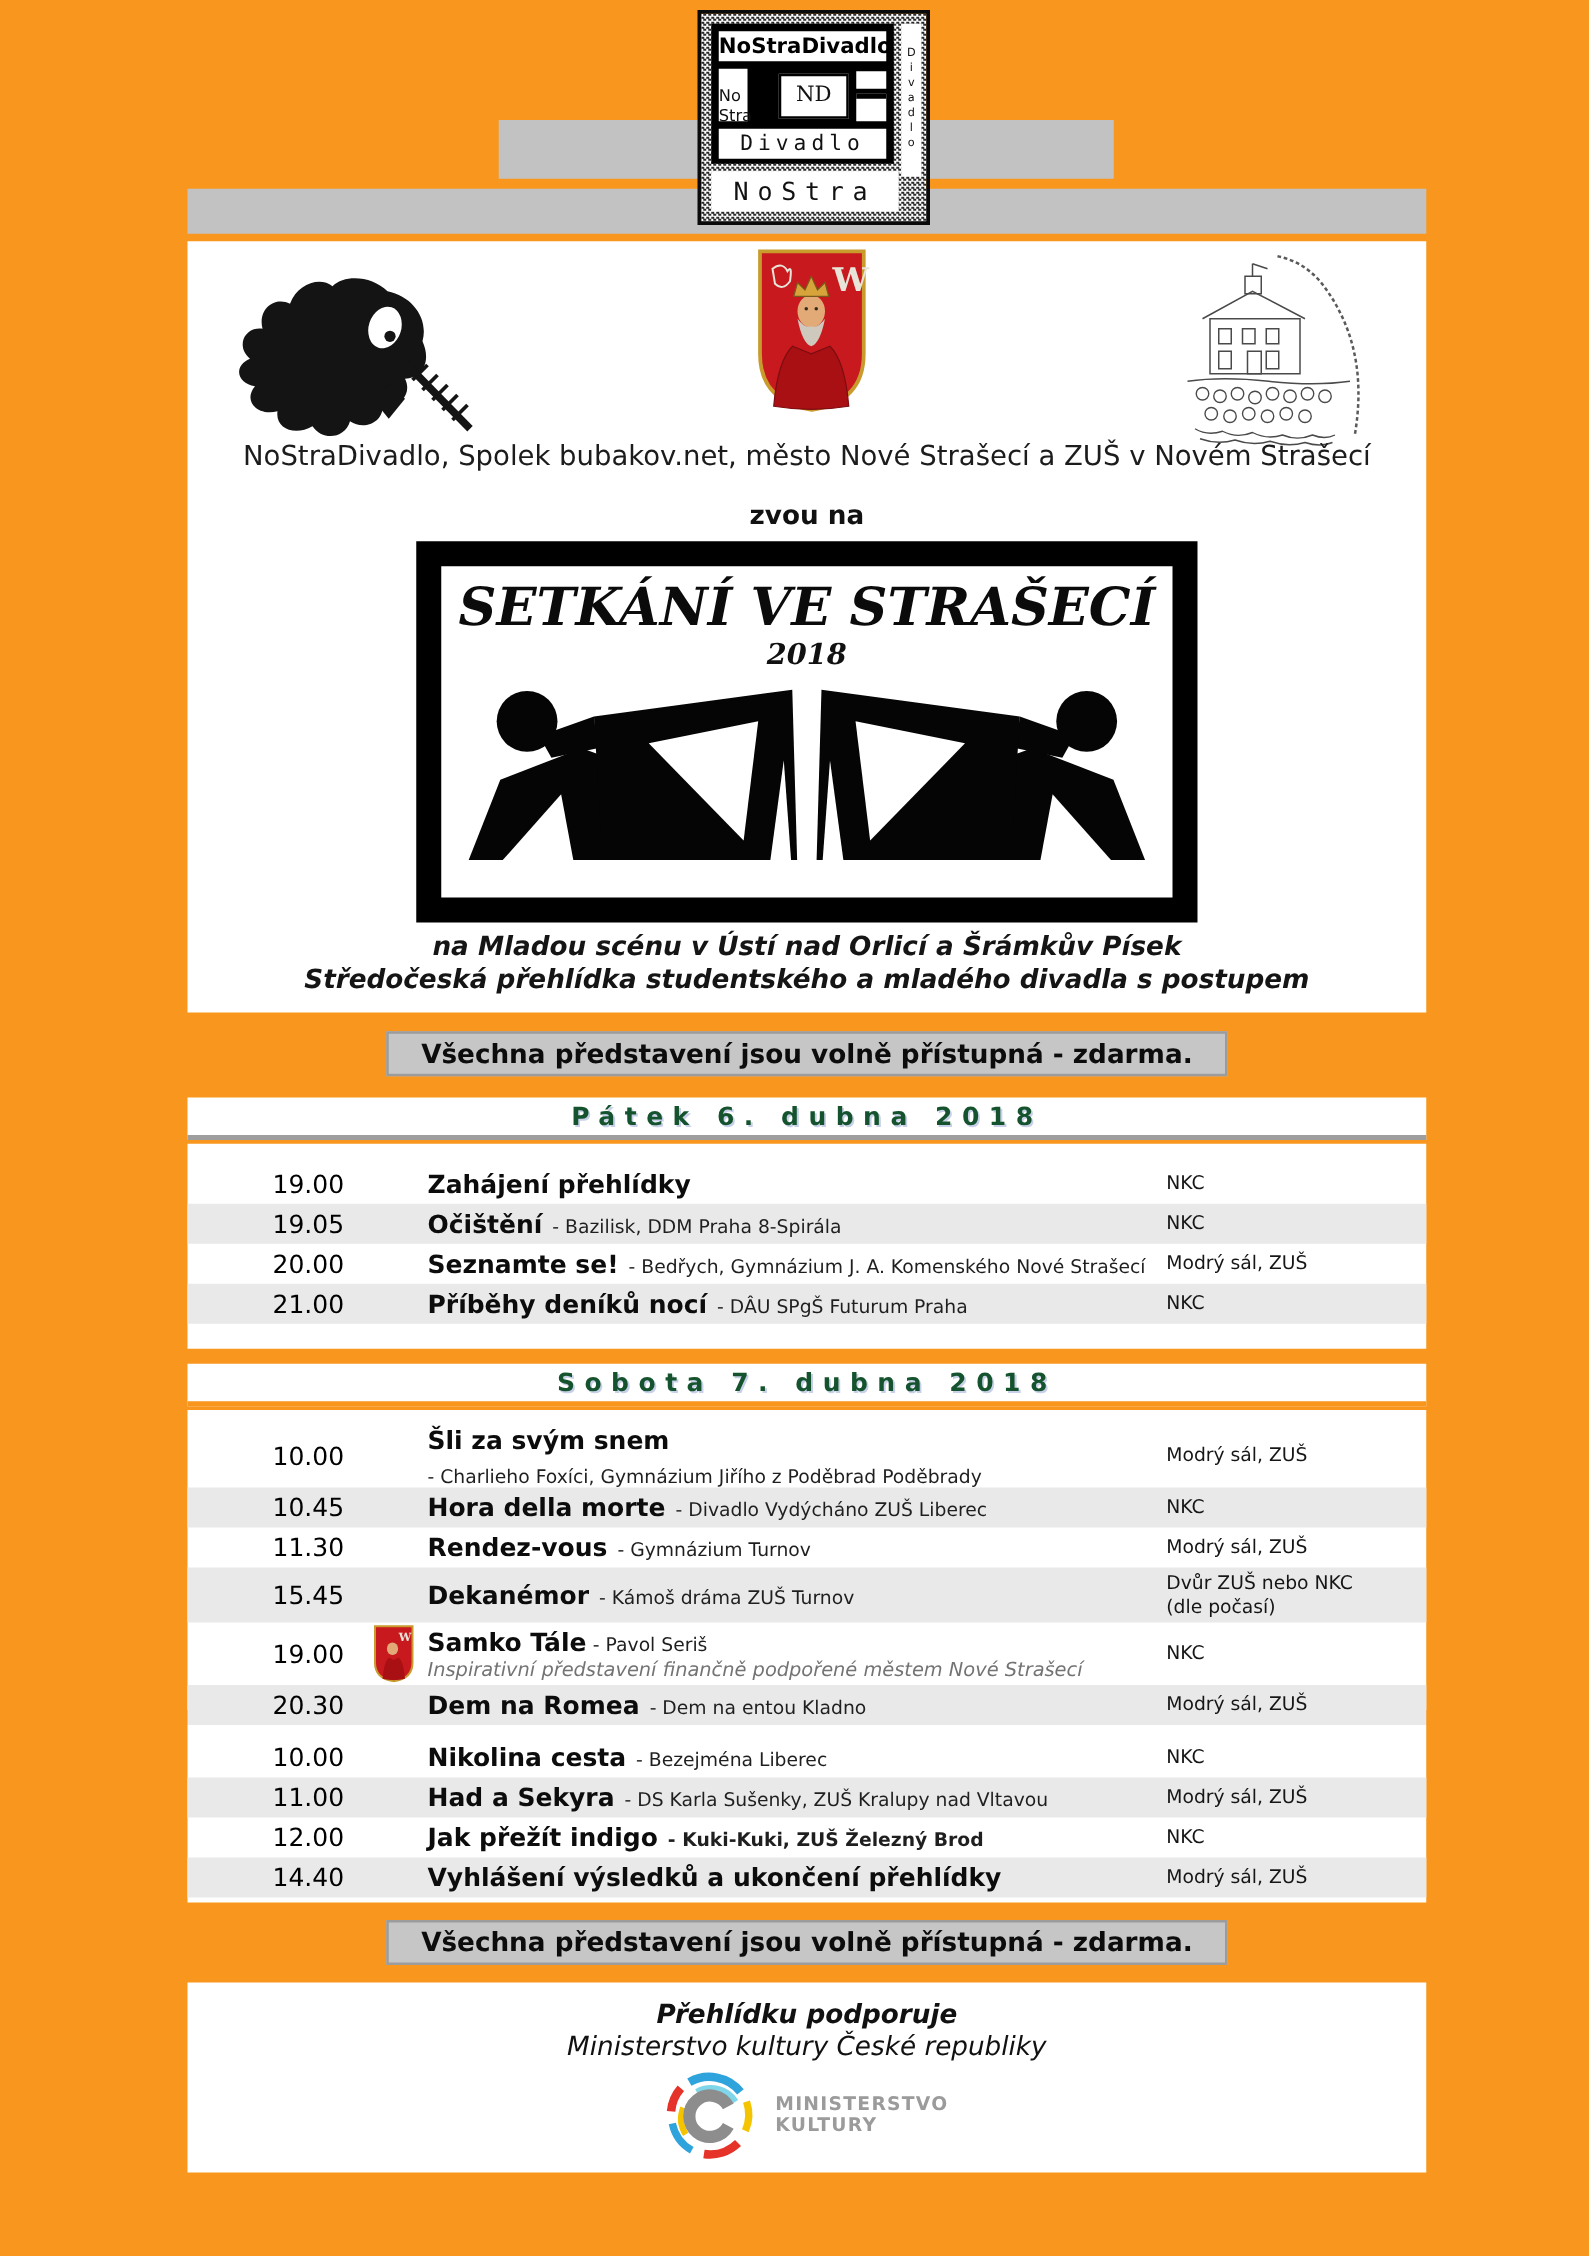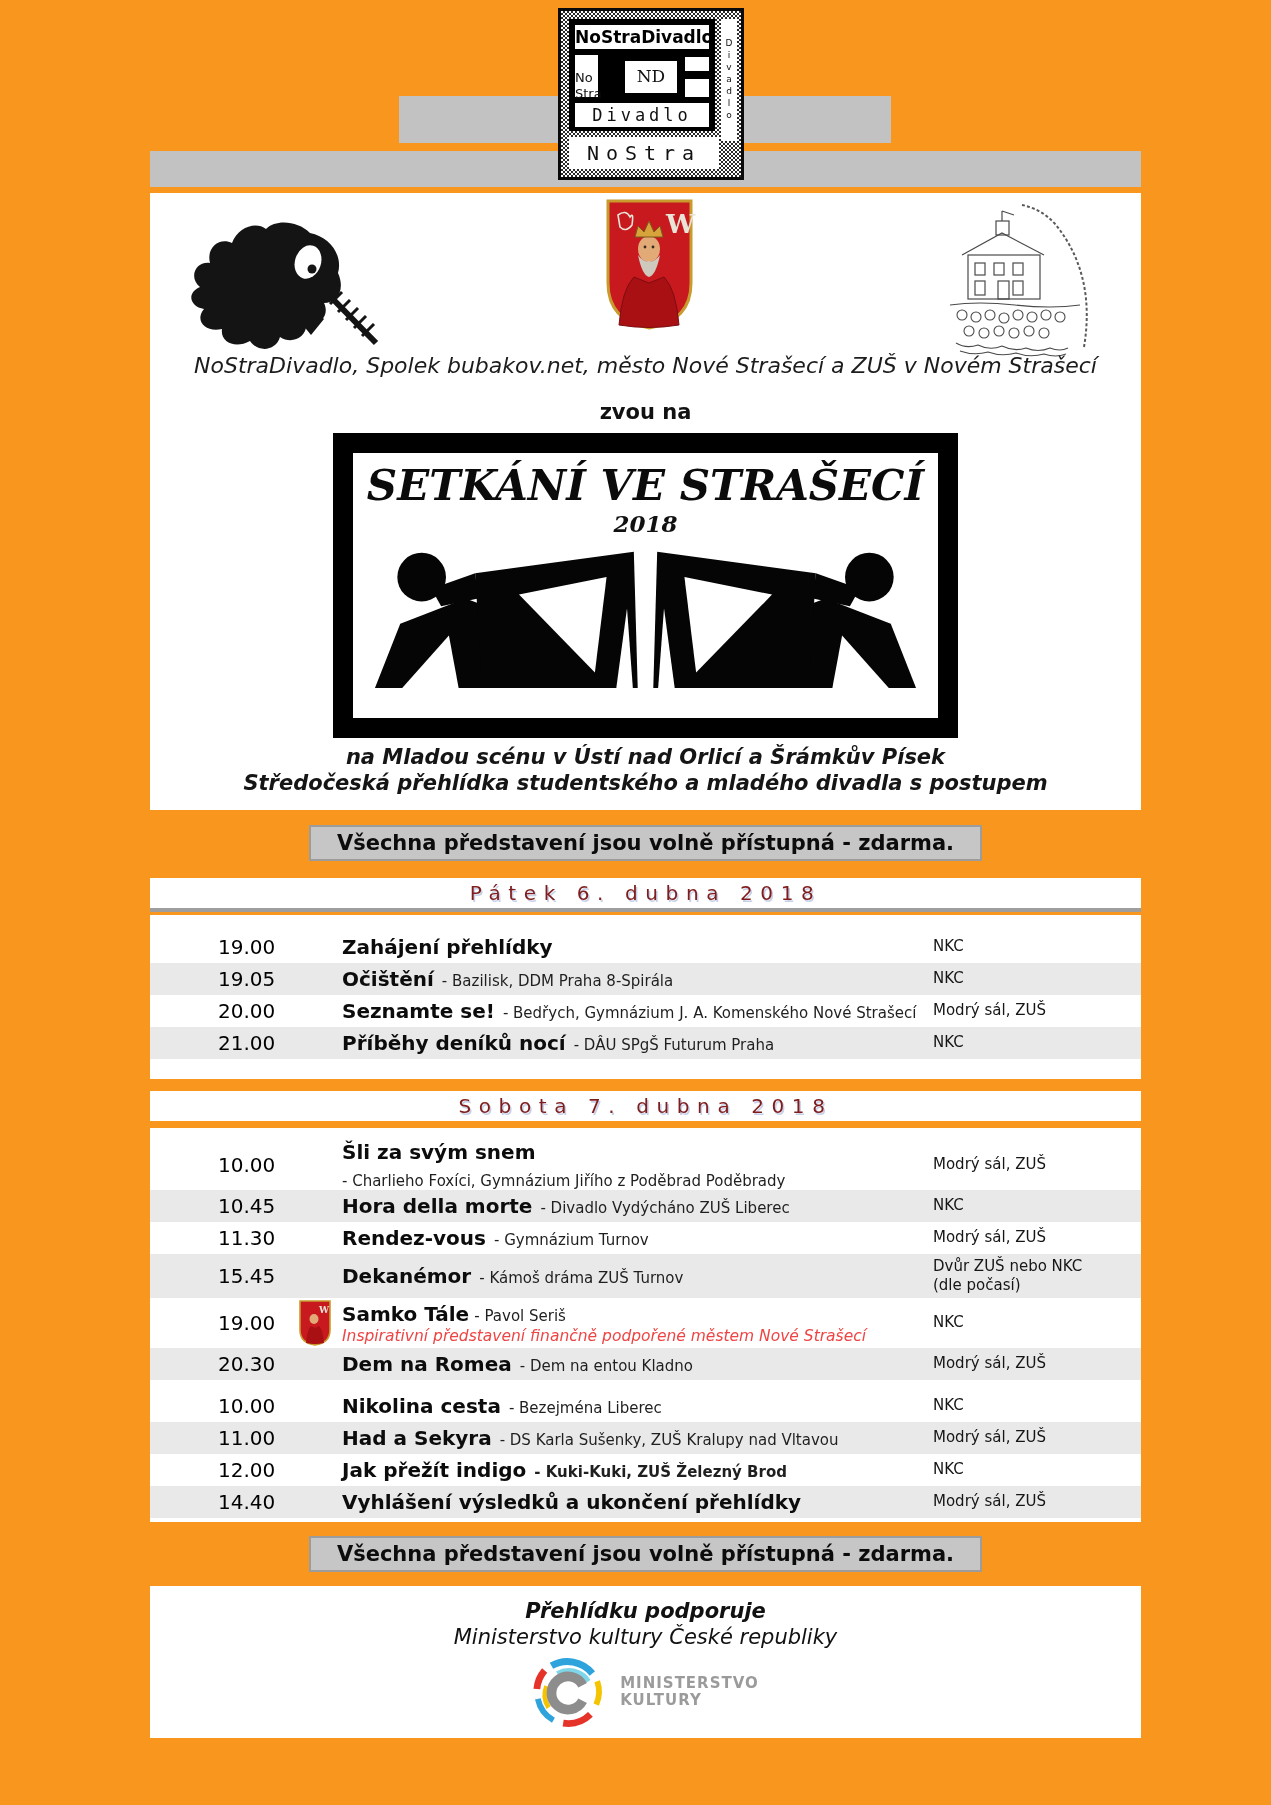--- a/index.html
+++ b/index.html
@@ -31,21 +31,21 @@
   .nl-bottom{position:absolute;left:8px;top:126px;width:150px;height:32px;background:#fff;
        font-family:"DejaVu Sans Mono","Liberation Mono",monospace;font-size:20px;letter-spacing:7px;
        text-align:center;line-height:32px;}
 
   
   .content{position:absolute;left:150px;top:193px;width:991px;}
   .intro{position:relative;height:617px;background:#fff;}
   .ghost{position:absolute;left:30px;top:18px;}
   .arms{position:absolute;left:452px;top:4px;}
   .school{position:absolute;left:788px;top:4px;}
-  .org-line{position:absolute;top:160px;width:100%;text-align:center;font-size:22px;color:#1c1c1c;font-style:italic;}
+  .org-line{position:absolute;top:160px;width:100%;text-align:center;font-size:22px;color:#1c1c1c;}
   .zvou{position:absolute;top:207px;width:100%;text-align:center;font-size:21px;font-weight:bold;}
   .banner{position:absolute;left:183px;top:240px;width:625px;height:305px;background:#000;
        box-sizing:border-box;padding:20px;}
   .banner-inner{background:#fff;width:100%;height:100%;text-align:center;overflow:hidden;}
   .banner-title{font-family:"DejaVu Serif","Liberation Serif",serif;font-style:italic;font-weight:bold;
        font-size:42px;margin-top:8px;color:#0b0b0b;}
   .banner-year{font-family:"DejaVu Serif","Liberation Serif",serif;font-style:italic;font-size:23px;margin-top:0;font-weight:bold;}
   .silhouette{display:block;margin:6px auto 0;}
   .subtitle-lines{position:absolute;top:552px;width:100%;text-align:center;font-style:italic;
        font-weight:bold;font-size:21px;line-height:1.22;color:#151515;}
@@ -53,39 +53,39 @@
   
   .free-band{height:66px;display:flex;align-items:center;justify-content:center;}
   .free-band.bottom{height:64px;}
   .free-bar{background:#C6C6C6;border:2px solid #9c9c9c;padding:4px 26px;font-weight:bold;
        font-size:21px;color:#0c0c0c;}
 
   
   .day-section{margin-top:12px;}
   .day-section.first{margin-top:2px;}
   .day-header{height:30px;background:#fff;display:flex;align-items:center;justify-content:center;
-       font-weight:normal;font-size:20px;letter-spacing:0.38em;color:#7f1d1d;
+       font-weight:bold;font-size:20px;letter-spacing:0.38em;color:#14532d;
        border-bottom:4px solid #F8961D;margin-bottom:3px;
        text-shadow:1.5px 1.5px 0 rgba(130,150,205,.45);}
   .day-section.first .day-header{border-bottom-color:#9e9e9e;}
   .sched{background:#fff;box-sizing:border-box;}
   .sched.fri{height:164px;padding-top:16px;}
   .sched.sat{height:240px;padding-top:12px;}
   .sched.sun{height:142px;padding-top:10px;}
   .row{display:grid;grid-template-columns:192px 1fr 208px;align-items:center;min-height:32px;position:relative;}
   .sched .row:nth-child(even){background:#E9E9E9;}
   .row.h44{min-height:44px;}
   .row.h50{min-height:50px;}
   .time{padding-left:68px;font-size:20px;color:#000;}
   .show{display:flex;align-items:baseline;gap:8px;padding-right:13px;flex-wrap:wrap;}
   .show.block{display:block;}
   .title{font-size:20px;font-weight:bold;color:#0c0c0c;}
   .sub{font-size:15px;color:#1f1f1f;}
   .sub.bold{font-weight:bold;}
-  .note{font-style:italic;font-size:15.5px;color:#ef4444;margin-top:1px;}
+  .note{font-style:italic;font-size:15.5px;color:#737373;margin-top:1px;}
   .venue{font-size:15px;color:#161616;line-height:1.3;padding-right:4px;}
   .shield-ico{position:absolute;left:148px;top:2px;}
 
   
   .footer{background:#fff;height:139px;text-align:center;padding-top:13px;box-sizing:content-box;}
   .support1{font-weight:bold;font-style:italic;font-size:21px;}
   .support2{font-style:italic;font-size:21px;margin-top:2px;}
   .mk-logo{display:flex;align-items:center;justify-content:center;gap:14px;margin-top:5px;}
   .mk-text{text-align:left;color:#9B9B9B;font-size:15px;line-height:1.12;letter-spacing:1px;font-weight:bold;}
 </style>

